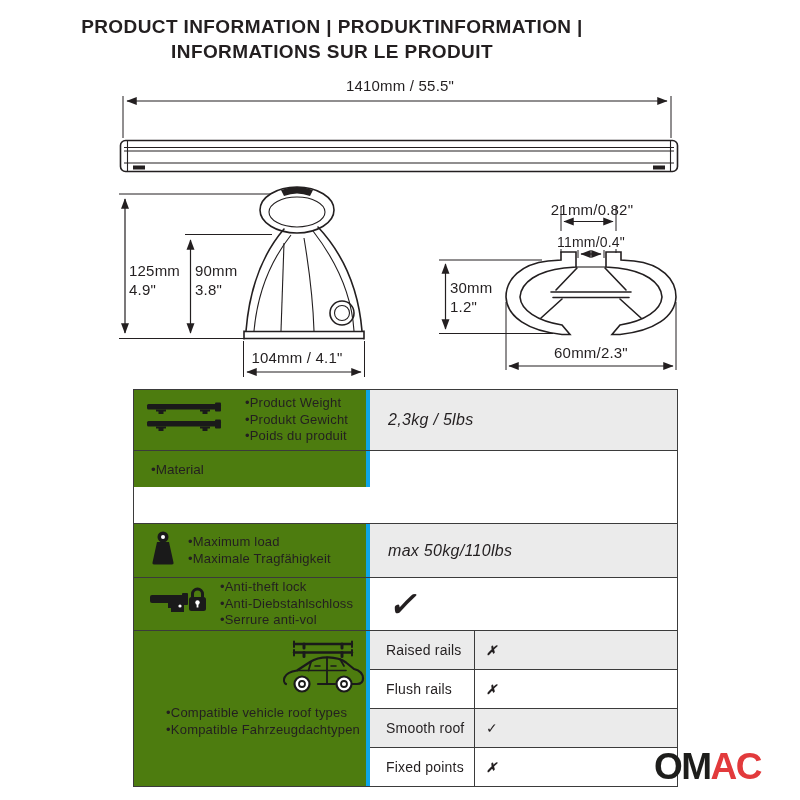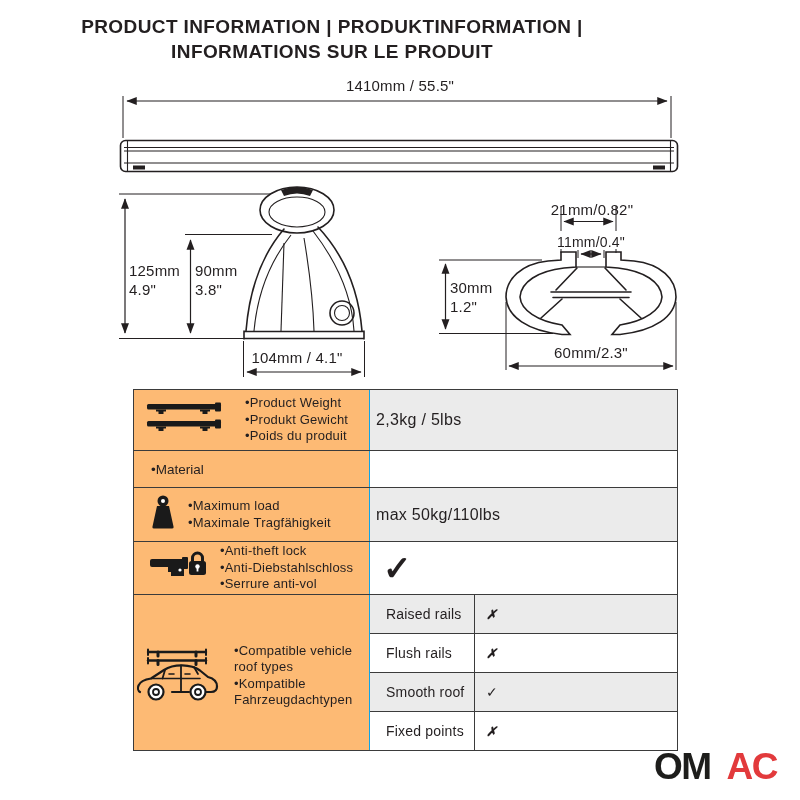--- a/index.html
+++ b/index.html
@@ -15,49 +15,49 @@
   .figures .dim{stroke:#231f20;stroke-width:1.2;fill:none;}
   .figures .ext{stroke:#231f20;stroke-width:1;fill:none;}
   .figures .fillink{fill:#231f20;stroke:none;}
   .figures text{font-family:"Liberation Sans",sans-serif;fill:#231f20;font-size:15px;letter-spacing:0.2px;}
   .figures text.sm{font-size:14px;}
   
   .spec-table{position:absolute;left:133px;top:389px;width:545px;box-sizing:border-box;
               border:1px solid #3b3b3b;background:#fff;}
   .row{display:flex;box-sizing:border-box;border-top:1px solid #3b3b3b;}
   .row:first-child{border-top:none;}
-  .cell-label{flex:0 0 236px;box-sizing:border-box;border-right:1px solid #0ea5e9;
-              display:flex;align-items:center;background:#fdba74;}
-  .cell-value{flex:1;display:flex;align-items:center;padding-left:6px;font-size:16px;letter-spacing:0.3px;}
+  .cell-label{flex:0 0 236px;box-sizing:border-box;border-right:4px solid #0ea5e9;
+              display:flex;align-items:center;background:#4d7c0f;}
+  .cell-value{flex:1;display:flex;align-items:center;padding-left:18px;font-size:16px;letter-spacing:0.3px;font-style:italic;}
   .gray{background:#ebebeb;}
   .labels{font-size:13px;line-height:16.5px;letter-spacing:0.2px;}
   .big-check{font-size:34px;font-weight:700;line-height:1;}
   .sub-rows{flex:1;display:flex;flex-direction:column;}
   .sub-row{flex:1;display:flex;box-sizing:border-box;border-top:1px solid #3b3b3b;}
   .sub-row:first-child{border-top:none;}
   .sub-label{flex:0 0 105px;box-sizing:border-box;border-right:1px solid #3b3b3b;
              display:flex;align-items:center;padding-left:16px;font-size:14px;letter-spacing:0.2px;}
   .sub-value{flex:1;display:flex;align-items:center;padding-left:11px;
              font-size:13px;font-weight:700;font-style:italic;}
   .sub-value.check{font-style:normal;font-weight:400;font-size:14px;}
   .r1 .cell-label .icon{margin-left:12px;}
   .r1 .labels{margin-left:21px;}
   .r2 .cell-label{padding-left:17px;font-size:13.5px;}
   .r3 .cell-label .icon{margin-left:14px;}
   .r3 .labels{margin-left:10px;}
   .r4 .cell-label .icon{margin-left:15px;}
   .r4 .labels{margin-left:13px;}
-  .r5 .cell-label{align-items:center;justify-content:flex-start;}
+  .r5 .cell-label{flex-direction:column;align-items:flex-end;justify-content:flex-start;}
   .r5 .icon-wrap{text-align:center;margin-top:8px;}
   .r5 .labels{padding:6px 6px 0 14px;}
   
   .logo{position:absolute;left:654px;top:748px;font-size:37px;font-weight:700;
         letter-spacing:-1.5px;line-height:1;}
   .logo .lg-black{color:#1d1d1b;}
-  .logo .lg-red{color:#e23a3c;margin-left:16px;}
+  .logo .lg-red{color:#e23a3c;}
 </style>
 </head>
 <body>
 
 <div class="stage">
 
   <div class="title">
     <div>PRODUCT INFORMATION | PRODUKTINFORMATION |</div>
     <div>INFORMATIONS SUR LE PRODUIT</div>
   </div>
@@ -161,38 +161,38 @@
           <div>•Poids du produit</div>
         </div>
       </div>
       <div class="cell-value gray">2,3kg / 5lbs</div>
     </div>
 
     <div class="row r2" style="height:37px;">
       <div class="cell-label">•Material</div>
     </div>
 
-    <div class="row r3" style="height:54px;">
+    <div class="row r3" style="height:54px;margin-top:36px;">
       <div class="cell-label">
         <span class="icon">
           <svg width="30" height="40" viewBox="0 0 30 40">
             <circle cx="15" cy="8" r="5.5" fill="#1a1a1a"></circle>
             <circle cx="15" cy="8" r="2" fill="#ffffff"></circle>
             <path d="M9,13 H21 L25.5,33.5 Q26,35.5 24,35.5 H6 Q4,35.5 4.5,33.5 Z" fill="#1a1a1a"></path>
           </svg>
         </span>
         <div class="labels">
           <div>•Maximum load</div>
           <div>•Maximale Tragfähigkeit</div>
         </div>
       </div>
       <div class="cell-value gray">max 50kg/110lbs</div>
     </div>
 
-    <div class="row r4" style="height:53px;gap:7px;">
+    <div class="row r4" style="height:53px;">
       <div class="cell-label">
         <span class="icon">
           <svg width="58" height="34" viewBox="0 0 58 34">
             <g fill="#1a1a1a">
               <rect x="1" y="10" width="36" height="8" rx="2"></rect>
               <rect x="33" y="8" width="6" height="12" rx="1"></rect>
               <path d="M19,18 h16 v9 h-13 v-4 h-3 Z"></path>
               <circle cx="31" cy="21" r="1.6" fill="#ffffff"></circle>
               <path d="M43.5,12 v-3 a5,5 0 0 1 10,0 v3" fill="none" stroke="#1a1a1a" stroke-width="3"></path>
               <rect x="40" y="12" width="17" height="14" rx="2.5"></rect>

